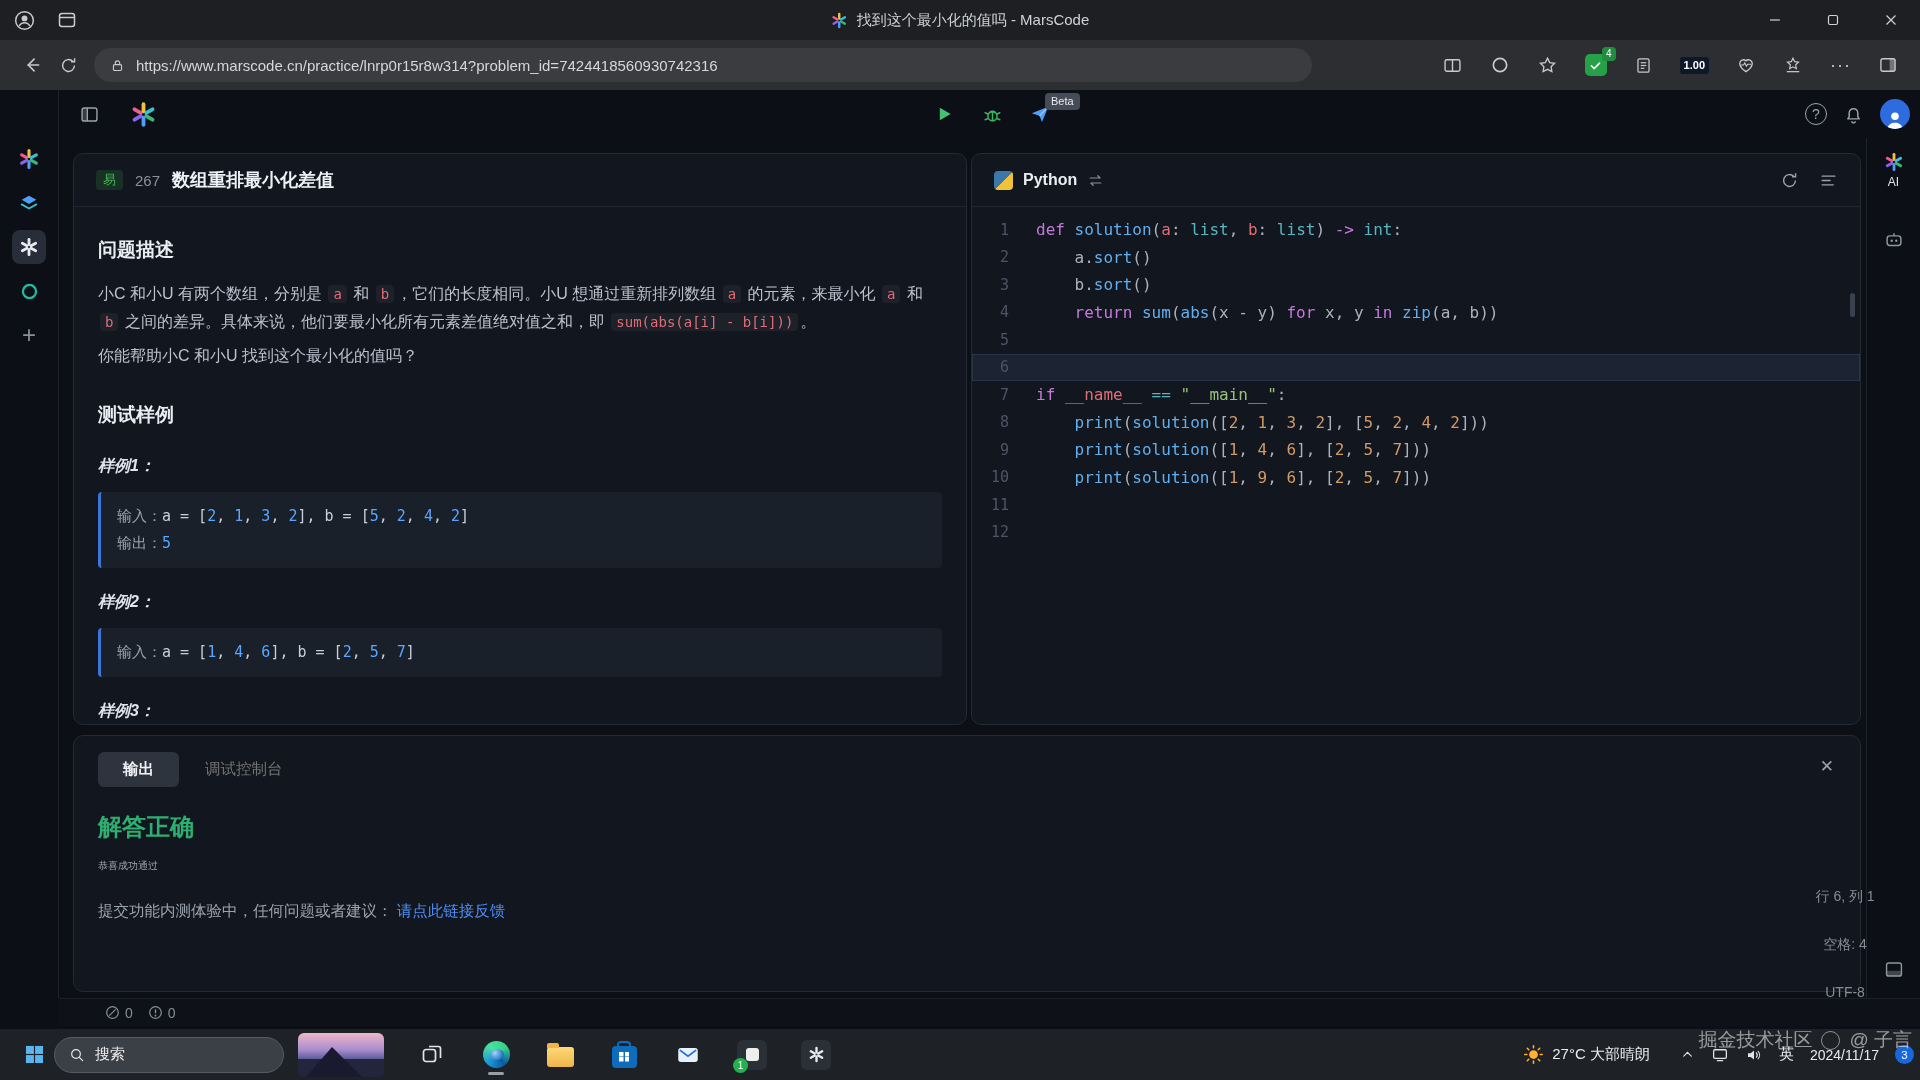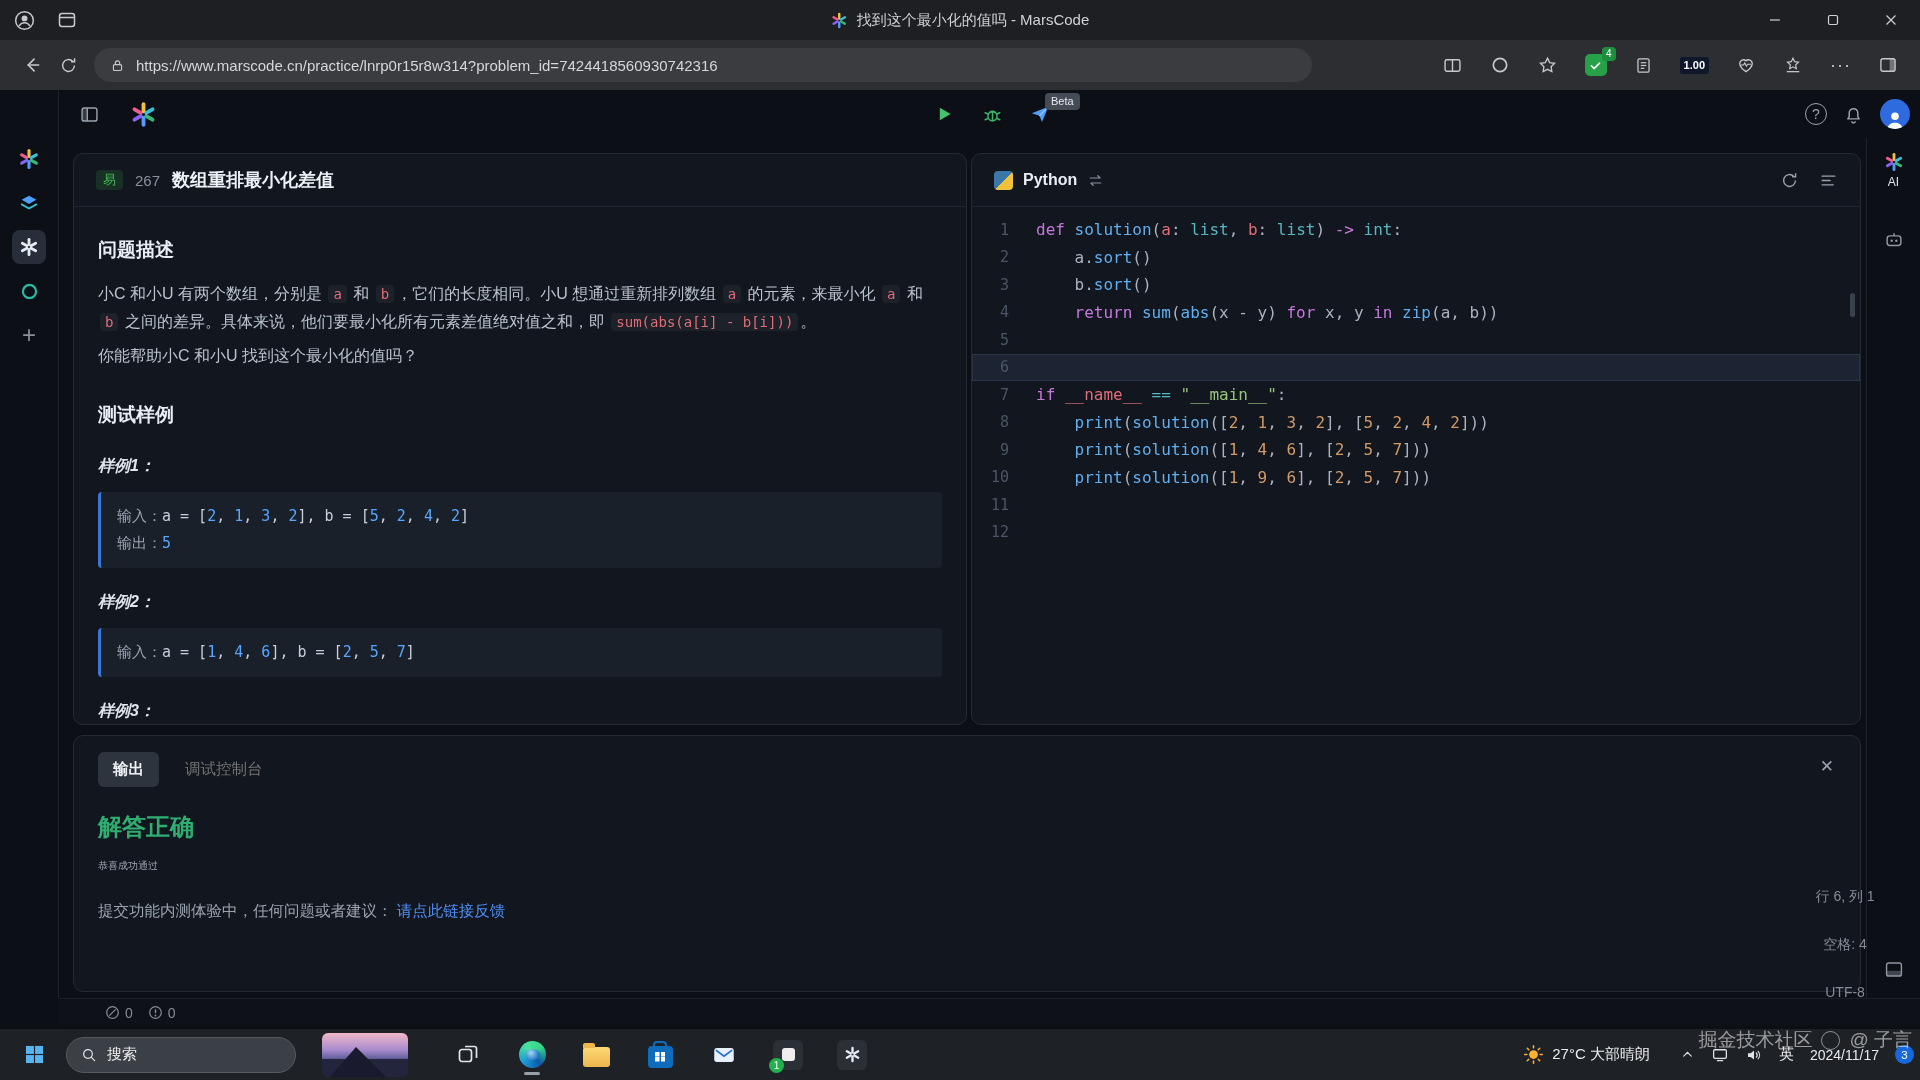--- a/index.html
+++ b/index.html
@@ -84,36 +84,36 @@
 .ln{flex:0 0 64px;text-align:right;padding-right:27px;color:#4c5565;font-size:15px;}
 .code-text{white-space:pre;}
 .tok-kw{color:#c678dd;}.tok-fn{color:#61afef;}.tok-vr{color:#e06c75;}.tok-ty{color:#56b6c2;}
 .tok-op{color:#56b6c2;}.tok-st{color:#98c379;}.tok-nu{color:#d19a66;}.tok-pl{color:#abb2bf;}
 .scroll-marker{position:absolute;right:5px;top:86px;width:5px;height:24px;border-radius:3px;background:#39414e;}
 
 
 .output-panel{position:absolute;left:73px;top:645px;width:1788px;height:257px;background:#12161e;border:1px solid #232a34;border-radius:10px;padding:16px 24px;}
 .out-tabs{display:flex;align-items:center;gap:26px;}
 .out-tab{color:#737373;font-size:15.5px;padding:7px 0;}
-.out-tab.active{background:#2e343e;color:#eef2f7;padding:7px 15px;border-radius:6px;font-weight:bold;font-family:Liberation Serif, serif;}
+.out-tab.active{background:#2e343e;color:#eef2f7;padding:7px 25px;border-radius:6px;font-weight:bold;font-family:Liberation Serif, serif;}
 .out-close{position:absolute;right:26px;top:20px;color:#98a1ac;font-size:17px;}
 .result-title{margin-top:24px;color:#2fae72;font-size:24px;font-weight:bold;}
 .result-sub{margin-top:16px;color:#9aa4af;font-size:10px;}
 .feedback{margin-top:28px;color:#9aa4af;font-size:15.5px;}
 .feedback-link{color:#4e8ef7;cursor:pointer;}
 
 
 .statusbar{position:absolute;left:59px;right:0;top:908px;height:28px;display:flex;align-items:center;background:#0e1218;border-top:1px solid #1b2028;color:#858c97;font-size:14px;}
 .status-left{display:flex;align-items:center;gap:15px;padding-left:46px;}
 .status-pair{display:flex;align-items:center;gap:5px;}
 .status-right{margin-left:auto;display:flex;align-items:center;gap:30px;padding-right:36px;white-space:pre;flex-direction:column;}
 
 
 .taskbar{position:absolute;left:0;bottom:0;width:1920px;height:51px;background:#1e2126;display:flex;align-items:center;}
-.tb-startgroup{display:flex;align-items:center;gap:12px;padding-left:14px;}
+.tb-startgroup{display:flex;align-items:center;padding-left:14px;}
 .start-btn{width:40px;height:40px;display:flex;align-items:center;justify-content:center;border-radius:6px;}
 .search-box{width:230px;height:36px;border-radius:18px;background:#3b3f46;border:1px solid #565a61;display:flex;align-items:center;gap:10px;padding:0 14px;color:#ececec;font-size:15px;}
 .photo-thumb{width:86px;height:44px;border-radius:6px;margin-left:14px;position:relative;overflow:hidden;background:linear-gradient(180deg,#f0b7c8 0%,#a98ccf 38%,#5a5a96 60%,#23253d 60%);}
 .photo-thumb::after{content:"";position:absolute;left:8px;bottom:0;width:0;height:0;border-left:26px solid transparent;border-right:30px solid transparent;border-bottom:30px solid #191a2e;}
 .task-icons{display:flex;align-items:center;gap:20px;margin-left:26px;}
 .task-btn{width:44px;height:44px;display:flex;align-items:center;justify-content:center;position:relative;border-radius:6px;}
 .run-indicator{position:absolute;bottom:2px;left:50%;transform:translateX(-50%);width:16px;height:3px;border-radius:2px;background:#98a0a8;}
 .edge-icon{width:27px;height:27px;border-radius:50%;background:conic-gradient(from 140deg,#0c59a4,#1f9bd7,#49e0a0,#35d687,#0c59a4);position:relative;}
 .edge-icon::after{content:"";position:absolute;left:7px;top:8px;width:14px;height:11px;border-radius:50%;background:radial-gradient(circle at 35% 35%,#9fd9f6,#1b6fc0 75%);}
 .folder-icon{width:27px;height:20px;background:linear-gradient(#ffd977,#eeb64b);border-radius:3px;position:relative;margin-top:5px;}

